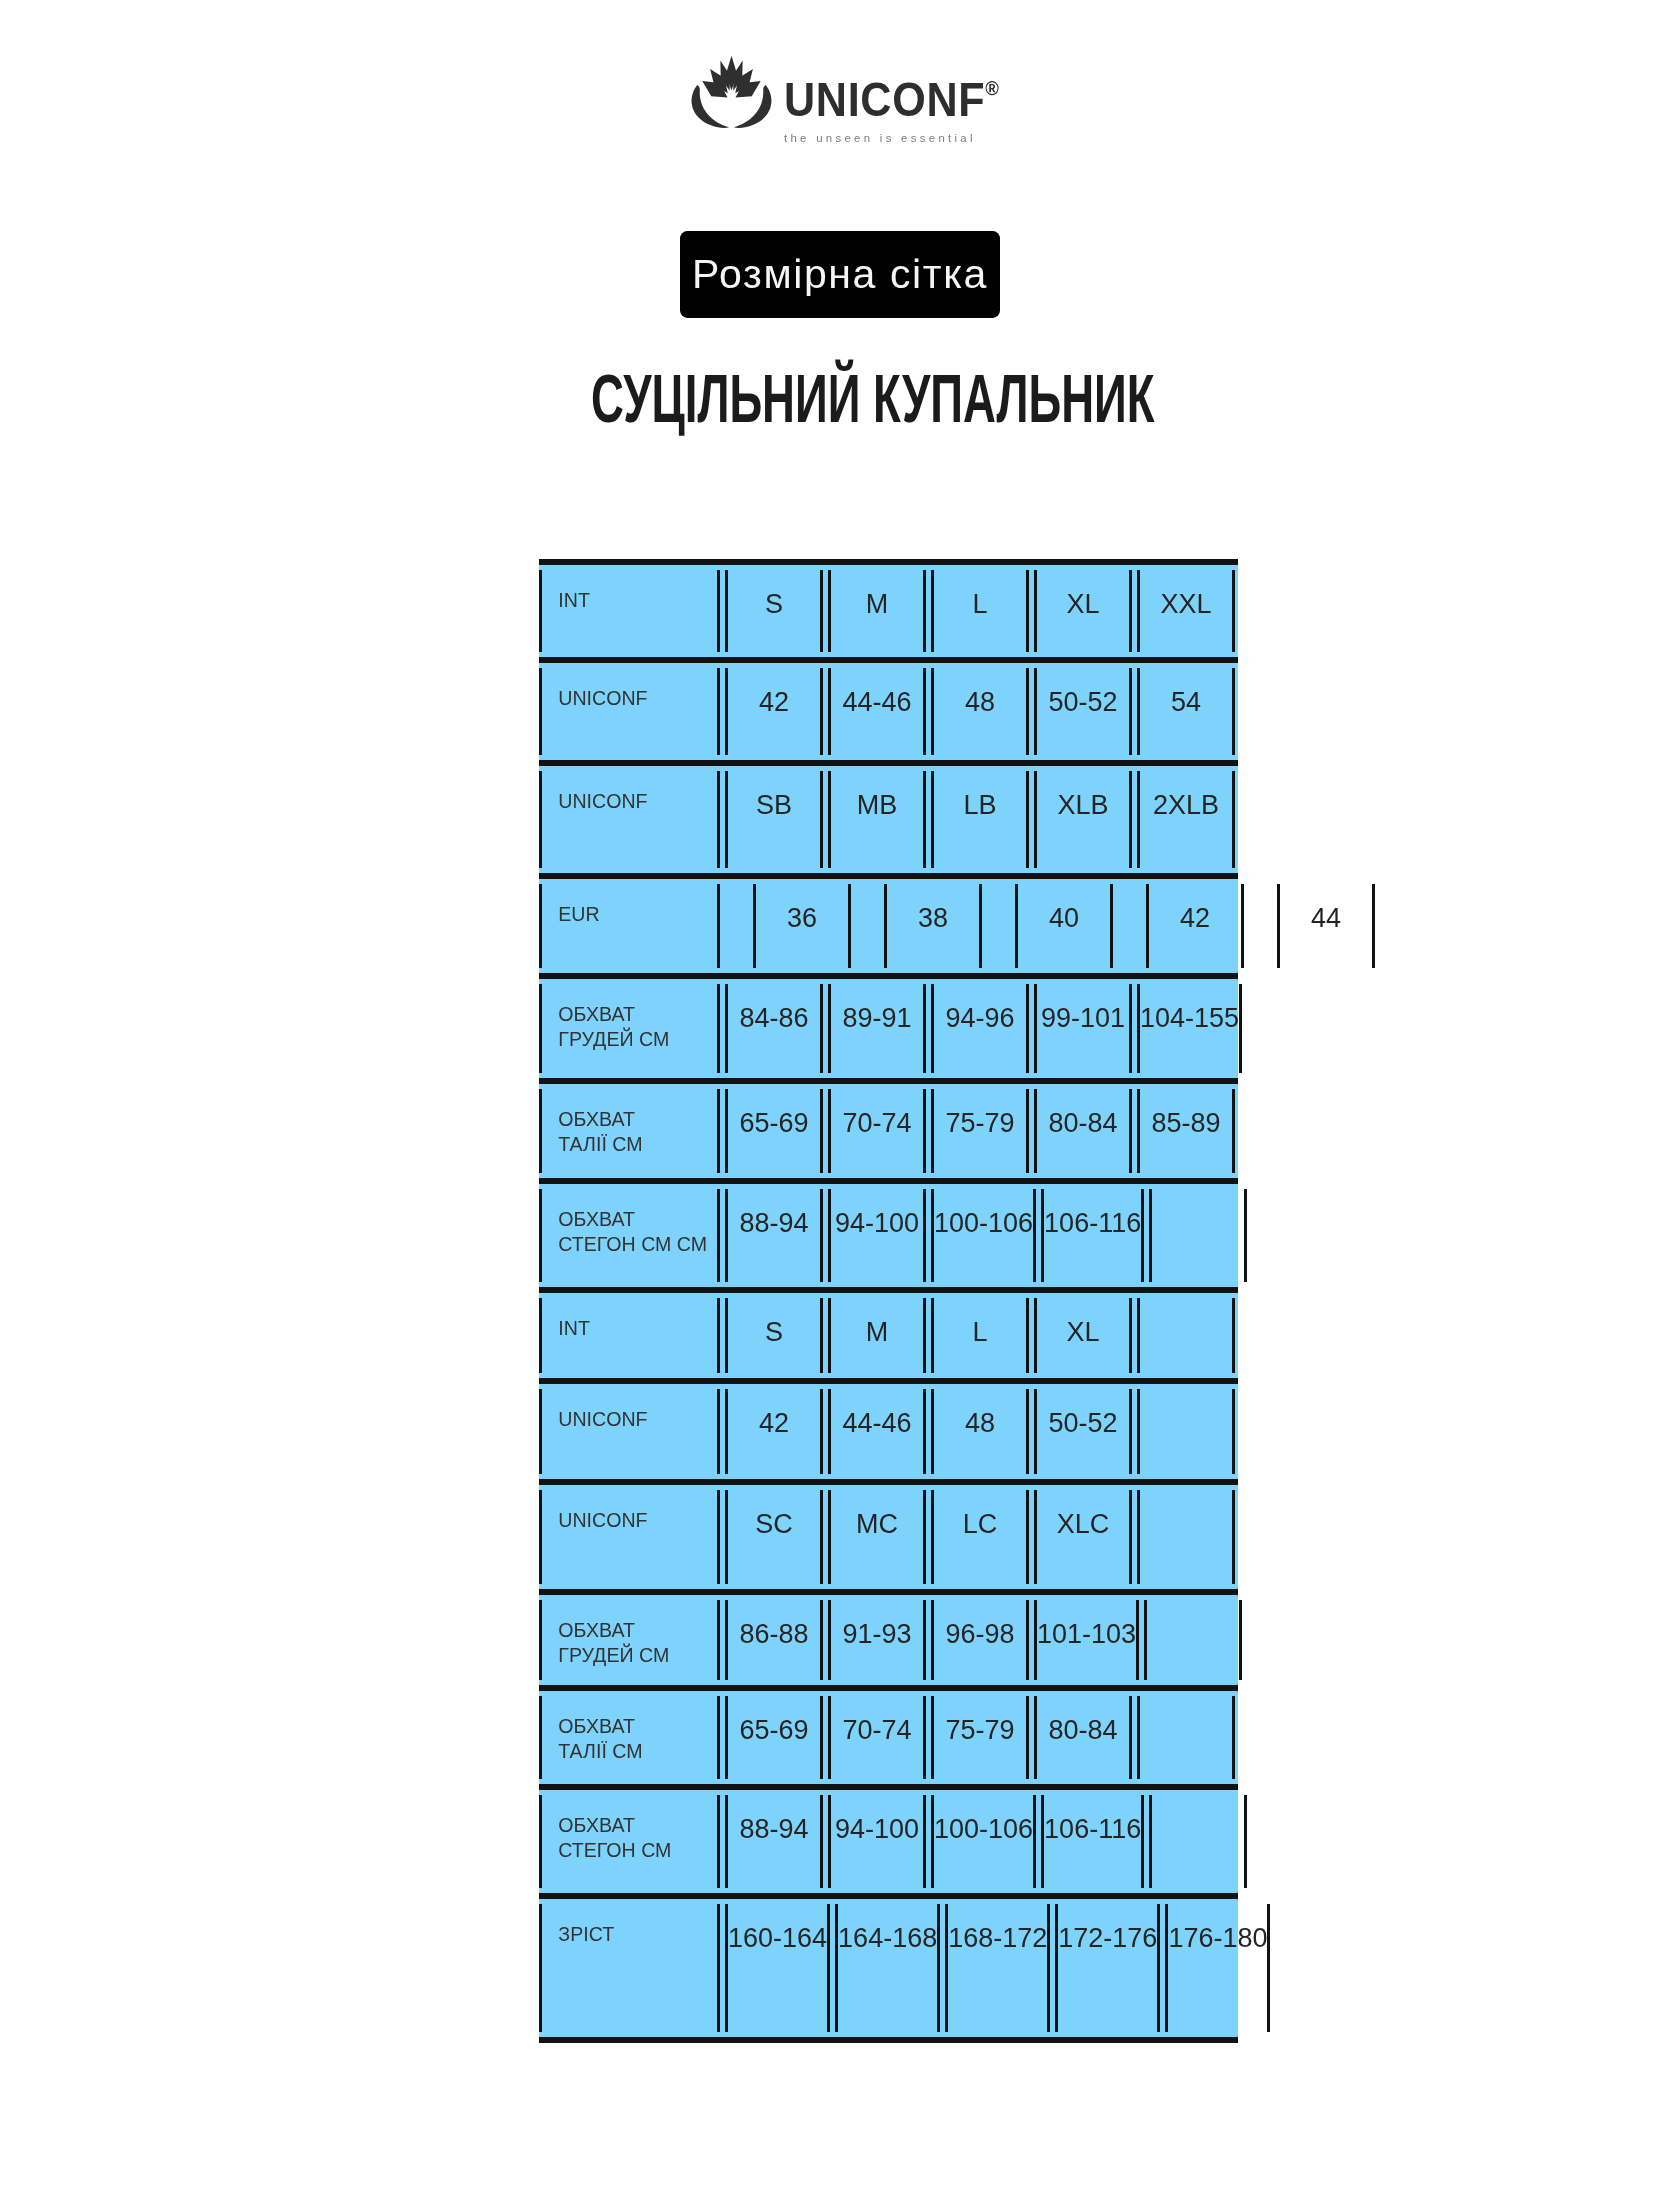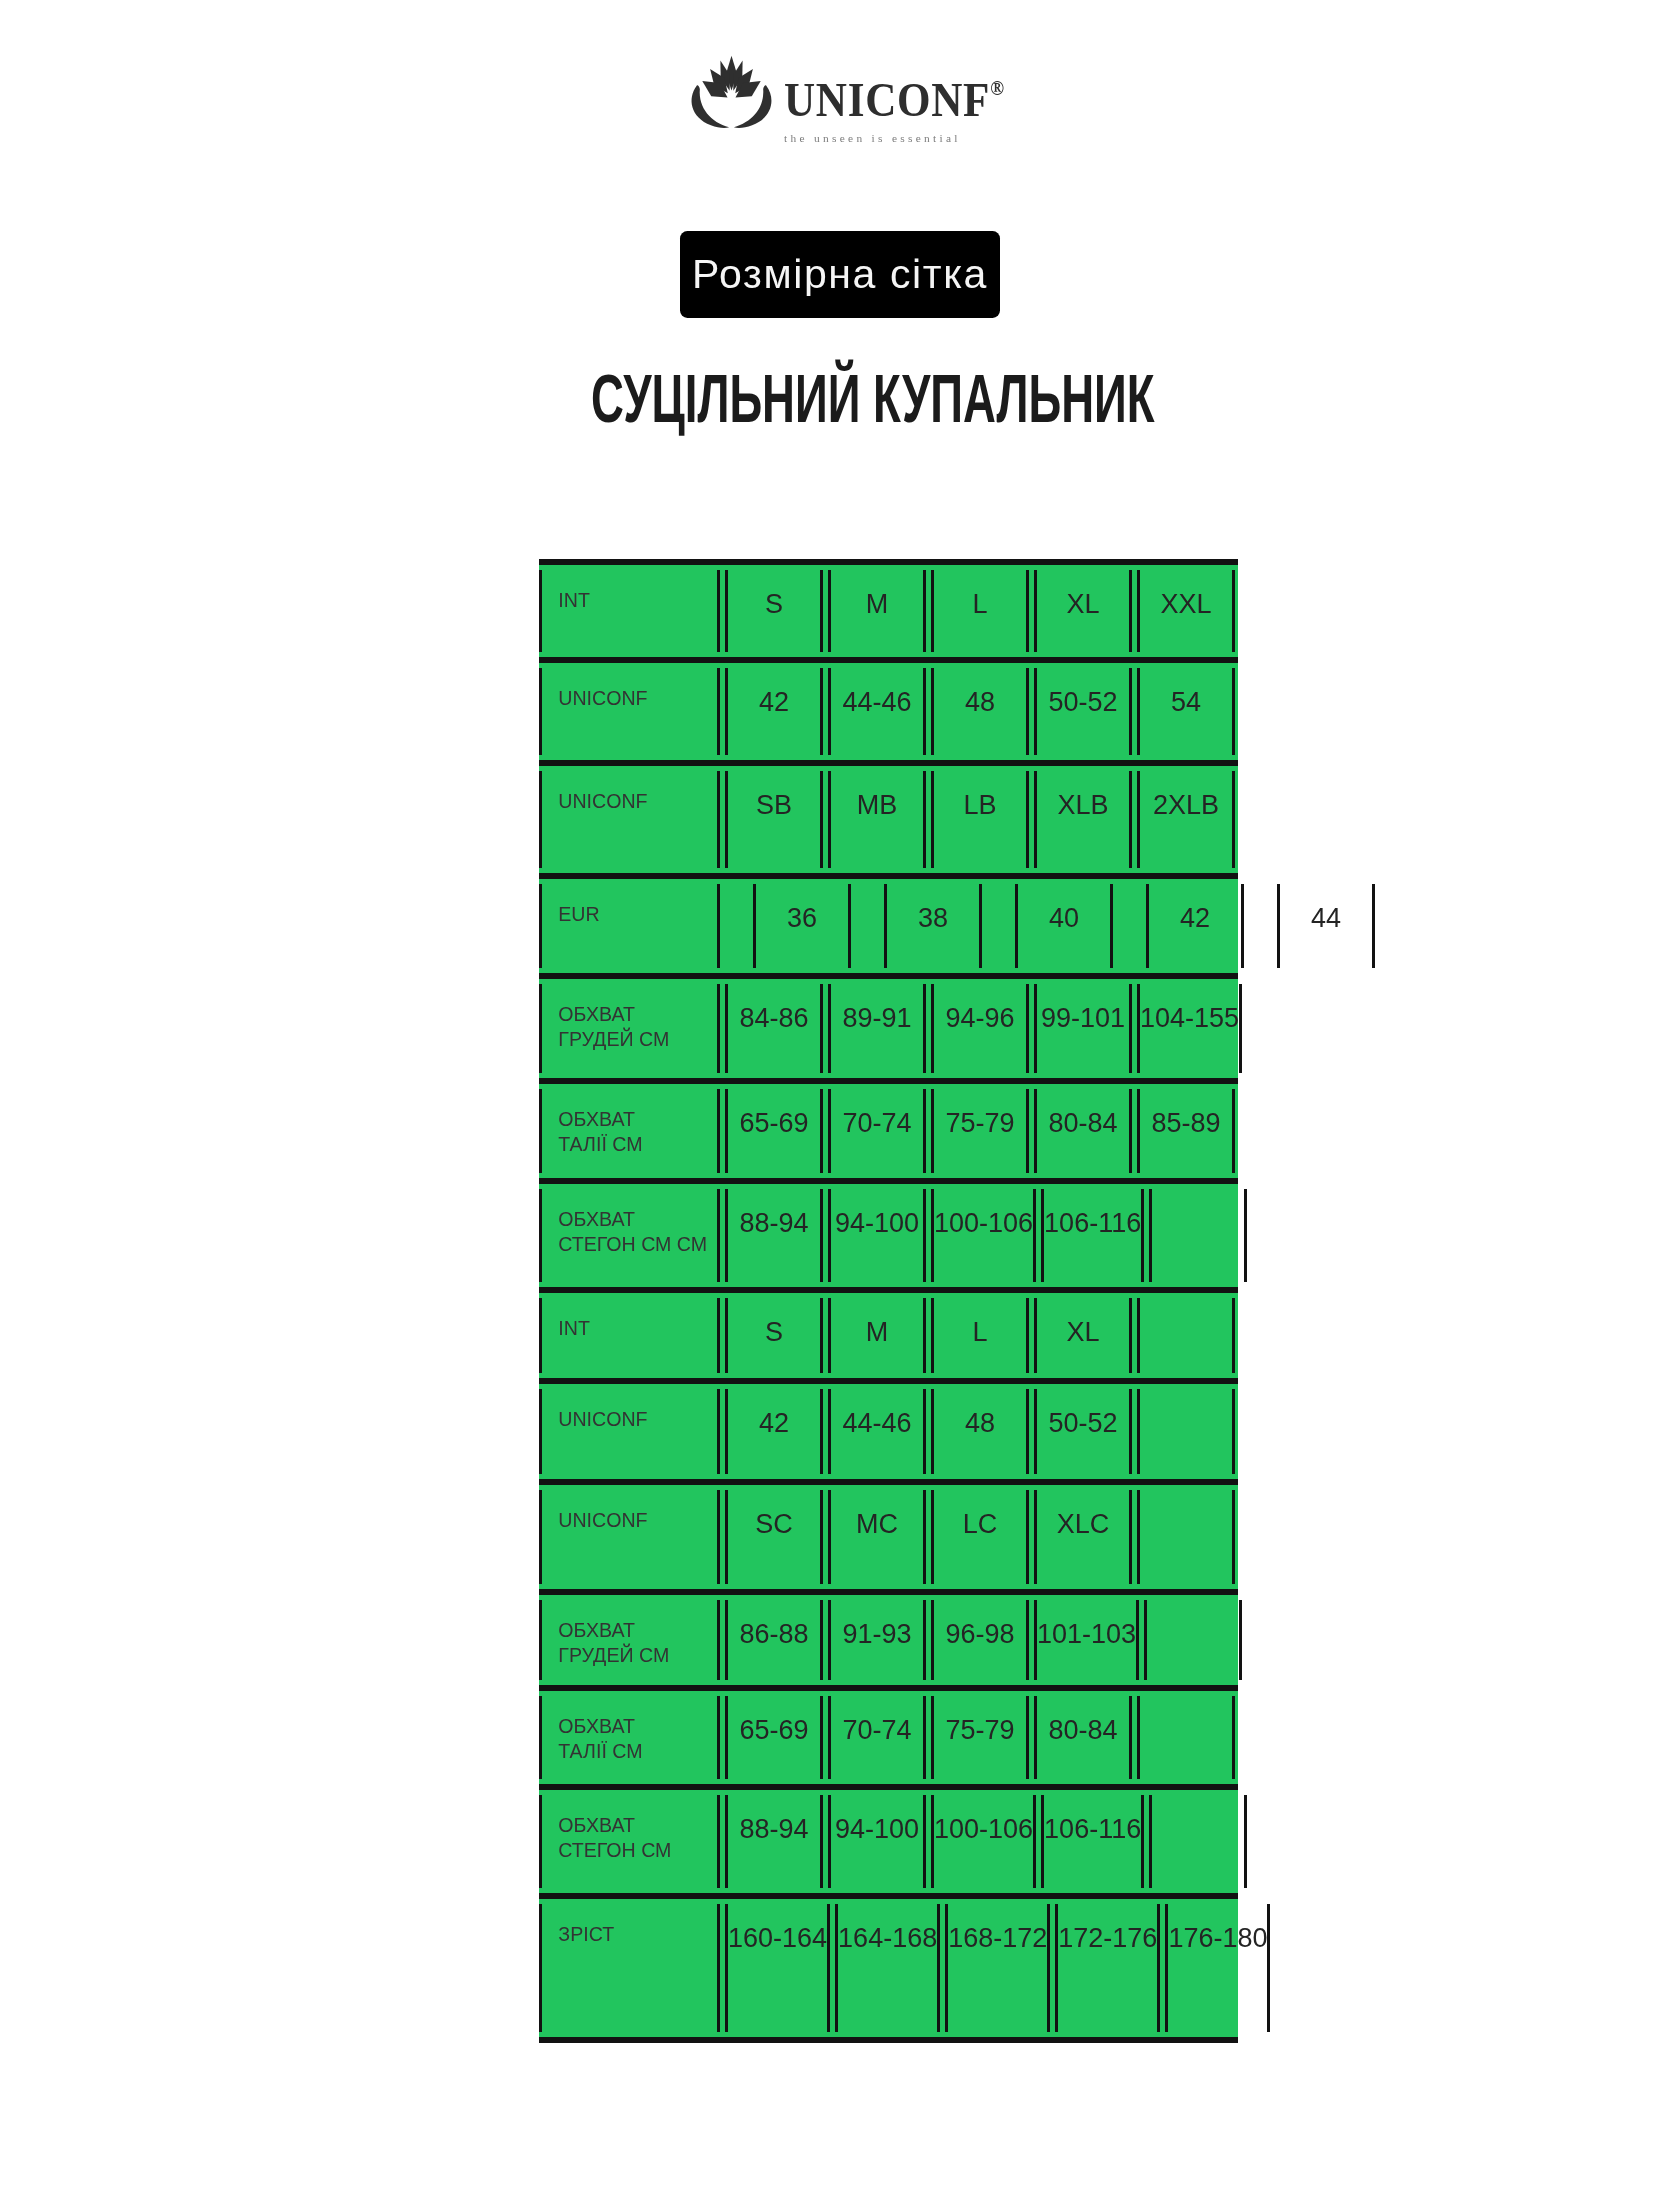--- a/index.html
+++ b/index.html
@@ -26,21 +26,20 @@
     left: 0;
     top: 6.5px;
     width: 95px;
     height: 83px;
   }
   .logo-textblock {
     position: absolute;
     left: 100px;
     top: 33px;
     width: 245px;
-    font-family: Liberation Serif, serif;
   }
   .wordmark {
     font-size: 49px;
     font-weight: bold;
     color: #2e2e2e;
     letter-spacing: 0.8px;
     line-height: 1;
     transform: scaleX(0.88);
     transform-origin: left center;
     white-space: nowrap;
@@ -96,21 +95,21 @@
     white-space: nowrap;
   }
 
   
   .size-table {
     position: absolute;
     left: 539px;
     top: 559px;
     width: 699px;
     border-top: 6.5px solid #121212;
-    background: #22c55e;
+    background: #7dd3fc;
   }
   .row {
     display: flex;
     border-bottom: 6.5px solid #121212;
     padding: 4.9px 0;
   }
   .cell {
     border-left: 3.3px solid #121212;
     border-right: 3.3px solid #121212;
     display: flex;

